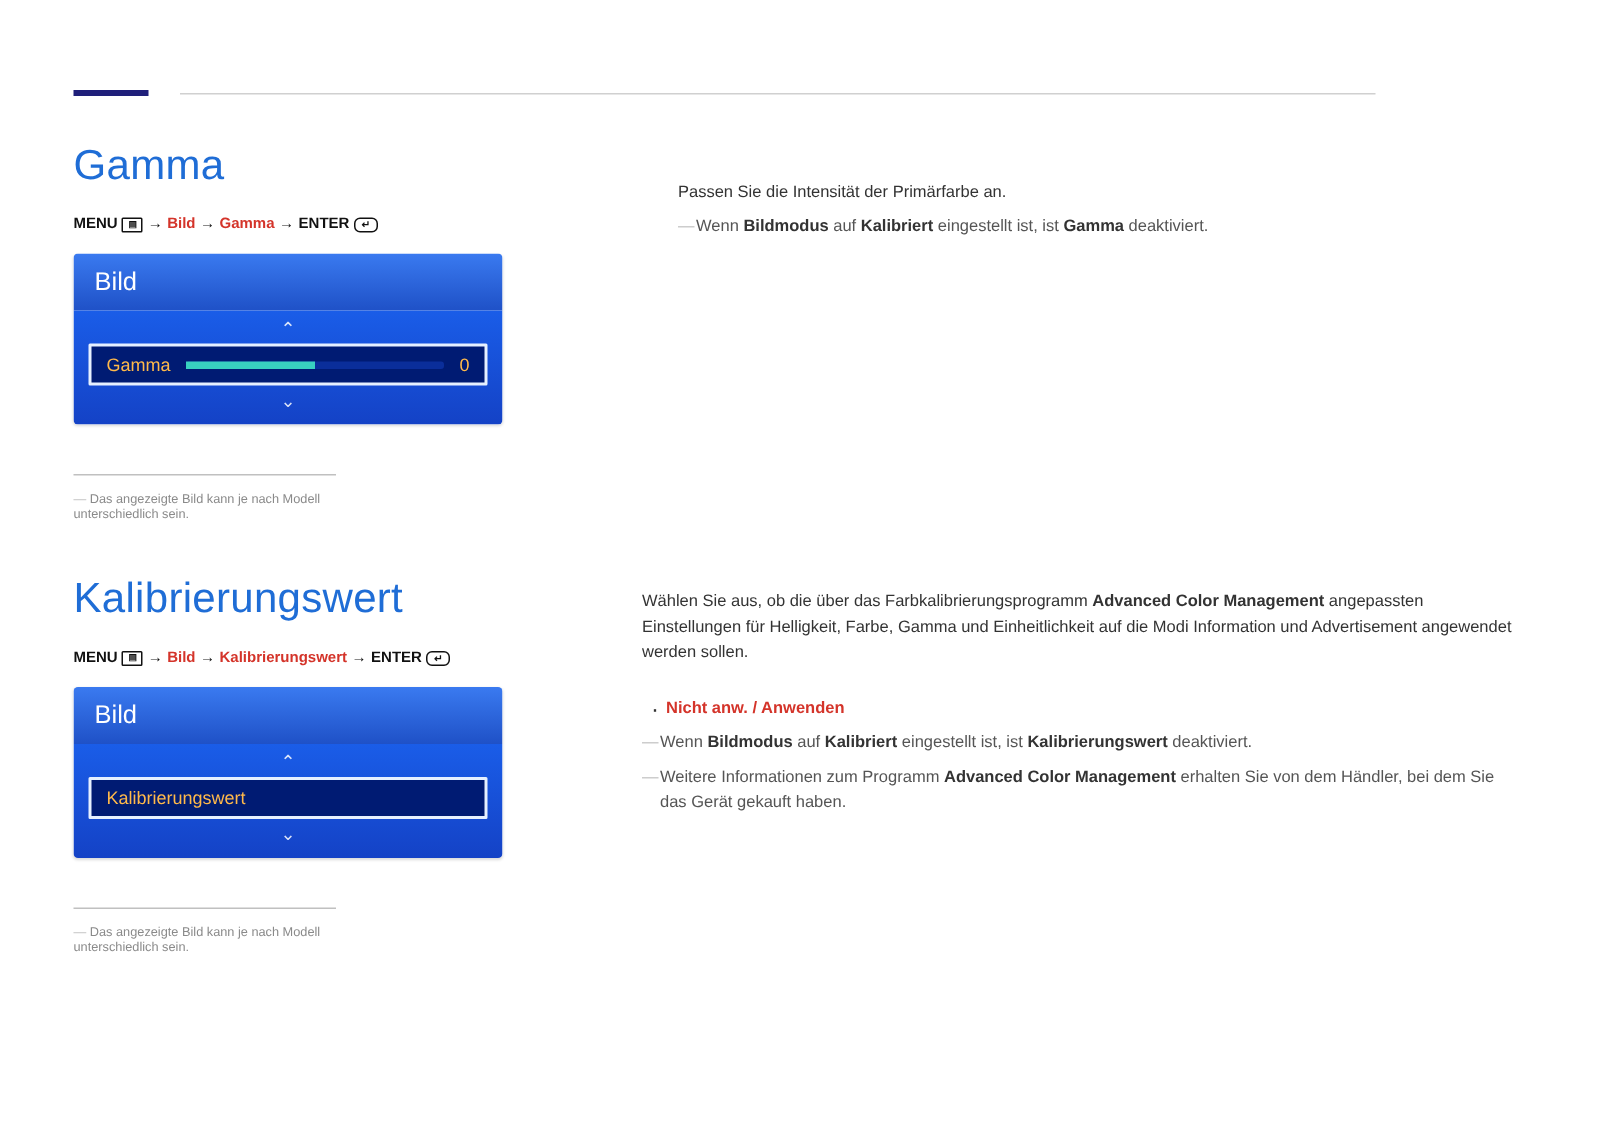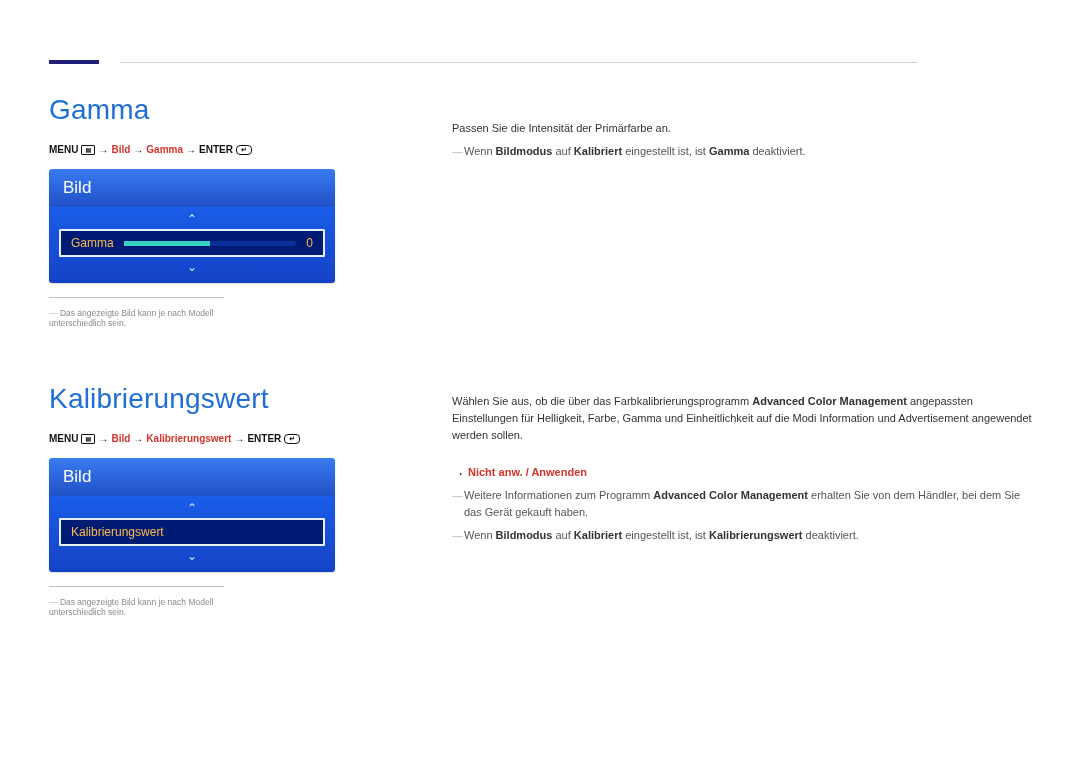--- a/index.html
+++ b/index.html
@@ -80,34 +80,34 @@
   .osd-row .slider .fill {
     position:absolute; left:0; top:0; bottom:0; width:50%;
     background:#38d0c0;
   }
   .osd-row .value { color:#ffb94a; font-size:12px; }
 
   .osd-row.single { justify-content:flex-start; }
   .osd-row.single .label { color:#ffb94a; }
 
   .belowline {
-    margin-top:14px;
+    margin-top:33px;
     width:175px;
     border-top:1px solid #c0c0c0;
     padding-top:10px;
   }
   .caption { font-size:8.5px; color:#8a8a8a; }
   .caption::before{ content:"― "; color:#bdbdbd;}
 
   
   .left2 { position:absolute; left:49px; top:383px; width:335px; }
 
   
   .right1 { position:absolute; left:452px; top:120px; width:580px; font-size:11px; line-height:1.55; color:#333;}
-  .right2 { position:absolute; left:452px; top:393px; width:580px; font-size:11px; line-height:1.55; color:#333;}
+  .right2 { position:absolute; left:428px; top:393px; width:580px; font-size:11px; line-height:1.55; color:#333;}
   .note { position:relative; padding-left:12px; margin-top:6px; color:#555; }
   .note::before { content:"―"; position:absolute; left:0; top:0; color:#bdbdbd; }
   .note b { color:#333; font-weight:700; }
   .bullet { position:relative; padding-left:16px; margin-top:20px; }
   .bullet::before { content:"·"; position:absolute; left:6px; top:-2px; font-size:16px; color:#333; }
   .bullet .red { color:#d4342a; font-weight:600; }
 </style>
 </head>
 <body>
 
@@ -190,20 +190,20 @@
   </div>
 
   <div class="right2">
     <div>
       <span>Wählen Sie aus, ob die über das Farbkalibrierungsprogramm </span><b>Advanced Color Management</b><span> angepassten Einstellungen für Helligkeit, Farbe, Gamma und Einheitlichkeit auf die Modi Information und Advertisement angewendet werden sollen.</span>
     </div>
     <div class="bullet">
       <span class="red">Nicht anw.</span><span class="red"> / </span><span class="red">Anwenden</span>
     </div>
     <div class="note">
+      <span>Wenn </span><b>Bildmodus</b><span> auf </span><b>Kalibriert</b><span> eingestellt ist, ist </span><b>Kalibrierungswert</b><span> deaktiviert.</span>
+    </div>
+    <div class="note">
       <span>Weitere Informationen zum Programm </span><b>Advanced Color Management</b><span> erhalten Sie von dem Händler, bei dem Sie das Gerät gekauft haben.</span>
     </div>
-    <div class="note">
-      <span>Wenn </span><b>Bildmodus</b><span> auf </span><b>Kalibriert</b><span> eingestellt ist, ist </span><b>Kalibrierungswert</b><span> deaktiviert.</span>
-    </div>
   </div>
 
 </div>
 
 </body></html>

